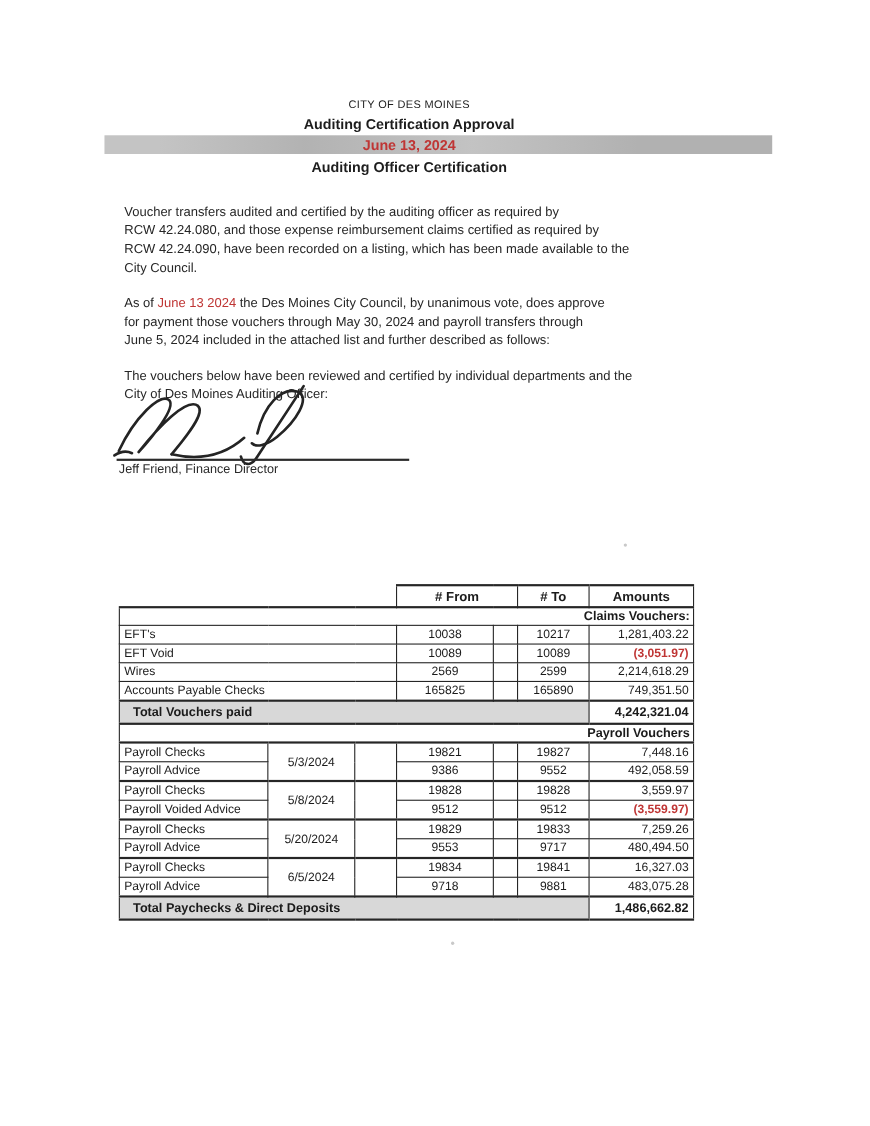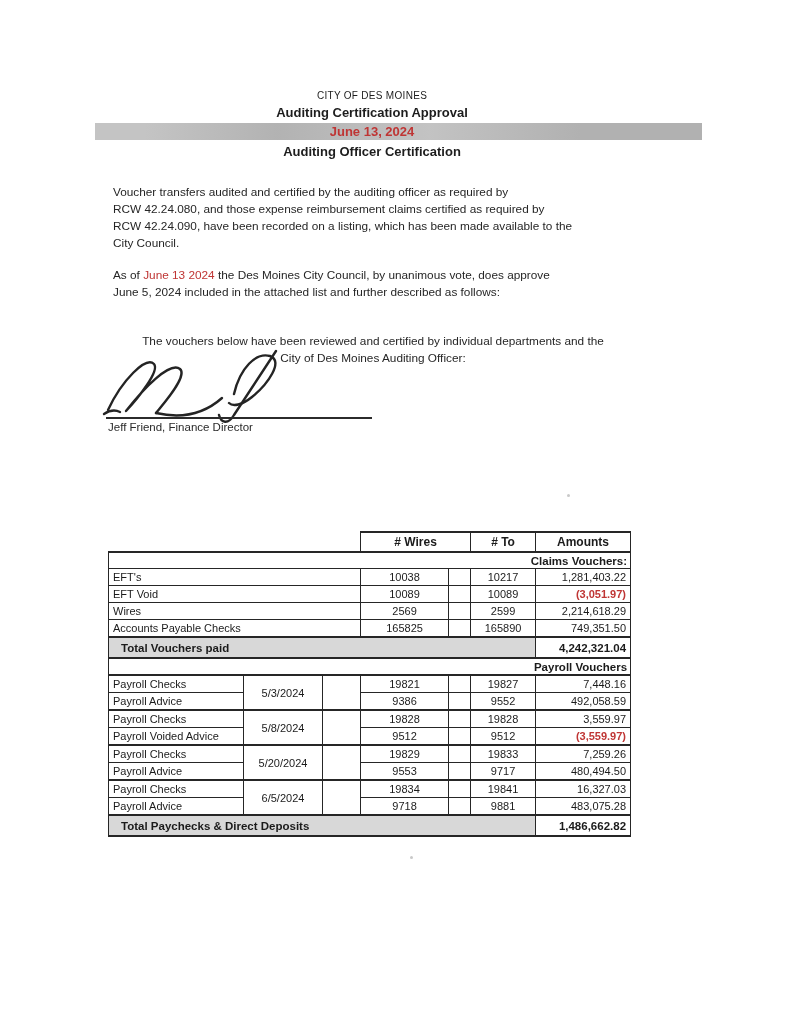--- a/index.html
+++ b/index.html
@@ -26,21 +26,21 @@
     position:absolute;left:43px;top:0;width:607px;height:17px;
     background:var(--band-gray);
     background-image:linear-gradient(90deg, rgba(255,255,255,.12) 0 8%, rgba(0,0,0,.05) 30%, rgba(255,255,255,.1) 55%, rgba(0,0,0,.06) 80%);
   }
   .t-date{position:relative;font-size:13px;font-weight:700;color:var(--accent-red);line-height:17px;}
   .t3{font-size:13px;font-weight:700;margin-top:2px;}
   
   .para{position:absolute;left:98px;width:520px;font-size:11.8px;line-height:17px;color:#262626;margin-left:15px;}
   .p1{top:184px;}
   .p2{top:267px;}
-  .p3{top:333px;text-align:center;}
+  .p3{top:333px;}
   .red-inline{color:var(--accent-red);}
   
   .sig-svg{position:absolute;left:100px;top:348px;}
   .sig-line{position:absolute;left:106px;top:417px;width:266px;border-top:2px solid #2b2b2b;}
   .sig-name{position:absolute;left:108px;top:421px;font-size:11.5px;color:#2a2a2a;}
   
   .vtable{
     position:absolute;left:108px;top:531px;
     border-collapse:collapse;table-layout:fixed;width:522px;
     font-size:11px;color:#1b1b1b;
@@ -79,20 +79,21 @@
 
   <div class="para p1">
     <div>Voucher transfers audited and certified by the auditing officer as required by</div>
     <div>RCW 42.24.080, and those expense reimbursement claims certified as required by</div>
     <div>RCW 42.24.090, have been recorded on a listing, which has been made available to the</div>
     <div>City Council.</div>
   </div>
 
   <div class="para p2">
     <div><span>As of </span><span class="red-inline">June 13 2024</span><span> the Des Moines City Council, by unanimous vote, does approve</span></div>
+    <div>for payment those vouchers through May 30, 2024 and payroll transfers through</div>
     <div>June 5, 2024 included in the attached list and further described as follows:</div>
   </div>
 
   <div class="para p3">
     <div>The vouchers below have been reviewed and certified by individual departments and the</div>
     <div>City of Des Moines Auditing Officer:</div>
   </div>
 
   <svg class="sig-svg" width="300" height="80" viewBox="0 0 300 80">
     <g fill="none" stroke="#242424" stroke-width="2.4" stroke-linecap="round" stroke-linejoin="round">
@@ -112,21 +113,21 @@
         <col style="width:79px">
         <col style="width:38px">
       <col style="width:88px">
         <col style="width:22px">
         <col style="width:65px">
         <col style="width:95px">
     </colgroup>
     <tbody id="vtbody">
         <tr class="r-header thick">
           <td class="no-border" colspan="3"></td>
-          <td class="" colspan="2"># Wires</td>
+          <td class="" colspan="2"># From</td>
           <td class=""># To</td>
           <td class="">Amounts</td>
         </tr>
         <tr class="r-section thick">
           <td class="c-desc" colspan="7">Claims Vouchers:</td>
         </tr>
         <tr class="r-claims">
           <td class="c-desc" colspan="3">EFT's</td>
           <td class="c-num">10038</td>
           <td class=""></td>

